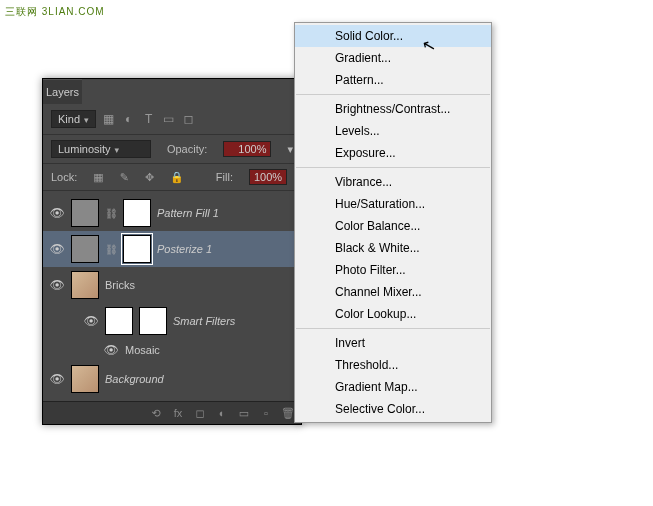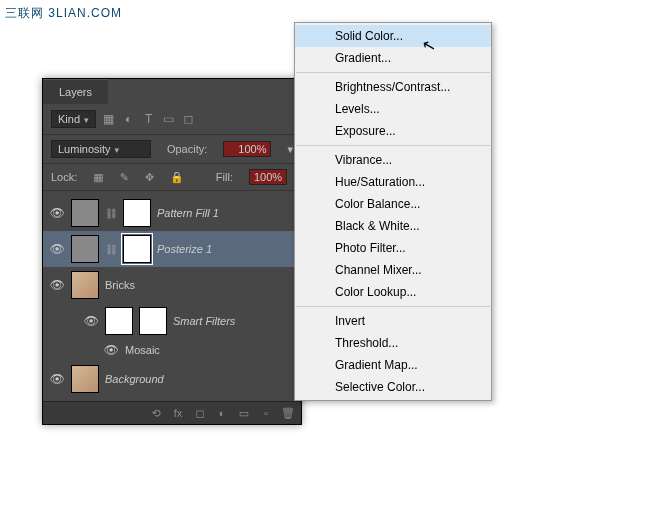--- a/index.html
+++ b/index.html
@@ -1,18 +1,18 @@
 <!DOCTYPE html>
 <html><head>
 <meta charset="utf-8">
 <style>
 body{margin:0;background:#fff;font-family:"Segoe UI",Tahoma,sans-serif;font-size:12px;color:#333;width:653px;height:506px;position:relative}
-.watermark{position:absolute;top:5px;left:5px;color:#0c4a6e;font-size:12px;letter-spacing:1px}
+.watermark{position:absolute;top:5px;left:5px;color:#4d7c0f;font-size:10px;letter-spacing:1px}
 .panel{position:absolute;left:42px;top:78px;width:258px;background:#474747;border:1px solid #000;box-shadow:0 0 8px rgba(0,0,0,.4)}
-.tab{background:#393939;padding:6px 16px;color:#ccc;font-size:11px;display:inline-block;border-top:1px solid #555}
+.tab{background:#393939;padding:6px 3px;color:#ccc;font-size:11px;display:inline-block;border-top:1px solid #555}
 .toolbar{background:#474747;padding:6px 8px;display:flex;gap:6px;align-items:center;border-bottom:1px solid #333}
 .selbox{background:#2d2d2d;color:#ccc;border:1px solid #222;padding:2px 6px;font-size:11px;display:flex;align-items:flex-end;gap:4px}
 .selbox .arr{font-size:9px;color:#aaa}
 .icon{width:14px;height:14px;display:inline-flex;align-items:center;justify-content:center;color:#999}
 .row2{background:#474747;padding:5px 8px;display:flex;align-items:center;gap:16px;border-bottom:1px solid #333;color:#bbb;font-size:11px}
 .row2 .lbl{font-size:11px}
 .pct{background:#7f1d1d;color:#ccc;border:1px solid #222;padding:1px 4px;font-size:11px;width:40px;text-align:right}
 .layers{background:#474747;padding:4px 0}
 .layer{display:flex;align-items:center;padding:4px 6px;gap:6px;color:#ccc;font-size:11px}
 .layer.sel{background:#5a697c}
@@ -115,20 +115,21 @@
     <span class="icon">◐</span>
     <span class="icon">▭</span>
     <span class="icon">▫</span>
     <span class="icon">🗑</span>
   </div>
 </div>
 
 <div class="menu" id="context-menu">
     <div class="mi hi">Solid Color...</div>
     <div class="mi">Gradient...</div>
+    <div class="mi">Pattern...</div>
     <div class="sep"></div>
     <div class="mi">Brightness/Contrast...</div>
     <div class="mi">Levels...</div>
     <div class="mi">Exposure...</div>
     <div class="sep"></div>
     <div class="mi">Vibrance...</div>
     <div class="mi">Hue/Saturation...</div>
     <div class="mi">Color Balance...</div>
     <div class="mi">Black &amp; White...</div>
     <div class="mi">Photo Filter...</div>

